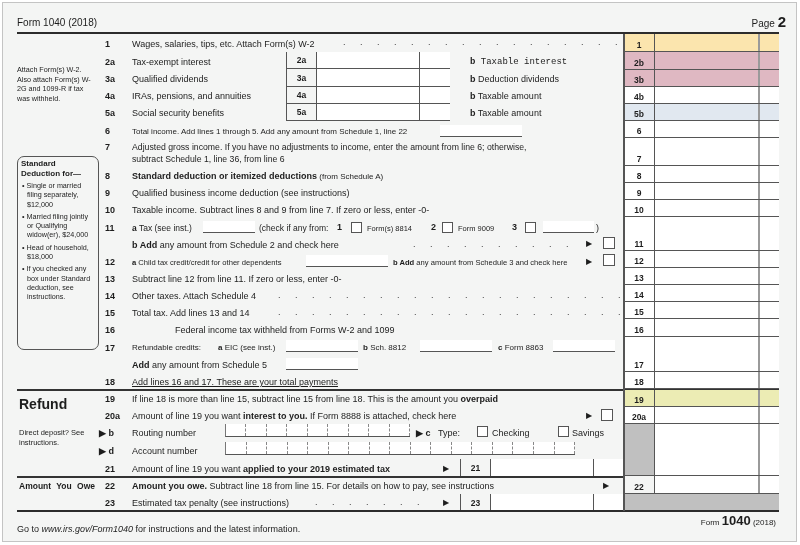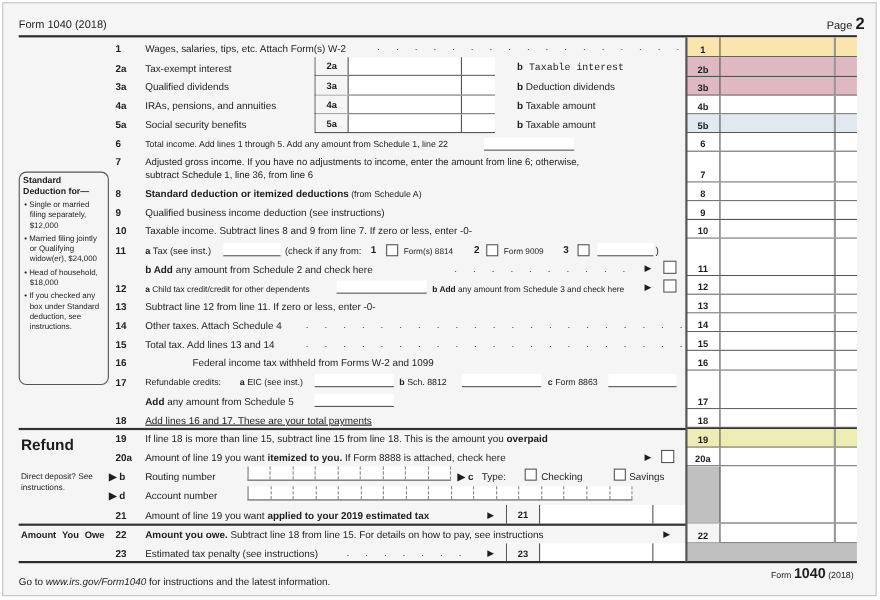--- a/index.html
+++ b/index.html
@@ -47,20 +47,21 @@
 </style>
 </head>
 <body>
 
 <div class="page">
 
   <div class="abs hdr-title">Form 1040 (2018)</div>
   <div class="abs hdr-page"><span>Page</span> <b>2</b></div>
   <div class="rule-thick" style="top:29px;"></div>
 
+  <div class="abs side-note" style="top:62px;">Attach Form(s) W-2. Also attach Form(s) W-2G and 1099-R if tax was withheld.</div>
 
   <div class="stdbox">
     <div class="t">Standard Deduction for—</div>
     <ul>
       <li>• Single or married filing separately, $12,000</li>
       <li>• Married filing jointly or Qualifying widow(er), $24,000</li>
       <li>• Head of household, $18,000</li>
       <li>• If you checked any box under Standard deduction, see instructions.</li>
     </ul>
   </div>
@@ -250,21 +251,21 @@
   <div class="abs side-note dd-lbl" style="width:80px; white-space:normal;">Direct deposit? See instructions.</div>
 
   <div class="ln" style="top:391px;">19</div>
   <div class="lt" style="top:391px;"><span>If line 18 is more than line 15, subtract line 15 from line 18. This is the amount you </span><b>overpaid</b></div>
   <div class="rbox lime" style="top:387px; height:17px;">
       <div class="num">19</div>
       <div class="cents"></div>
     </div>
 
   <div class="ln" style="top:408px;">20a</div>
-  <div class="lt" style="top:408px;"><span>Amount of line 19 you want </span><b>itemized to you.</b><span> If Form 8888 is attached, check here</span></div>
+  <div class="lt" style="top:408px;"><span>Amount of line 19 you want </span><b>interest to you.</b><span> If Form 8888 is attached, check here</span></div>
   <div class="arrow" style="left:583px; top:408px;">▶</div>
   <div class="cbox" style="left:598px; top:406px; width:12px; height:12px;"></div>
   <div class="rbox" style="top:404px; height:17px;">
       <div class="num">20a</div>
       <div class="cents"></div>
     </div>
 
   <div class="ln" style="left:96px; top:425px;">▶ b</div>
   <div class="lt" style="top:425px;">Routing number</div>
   <div class="digits" style="left:222px; top:421px; width:185px;">

